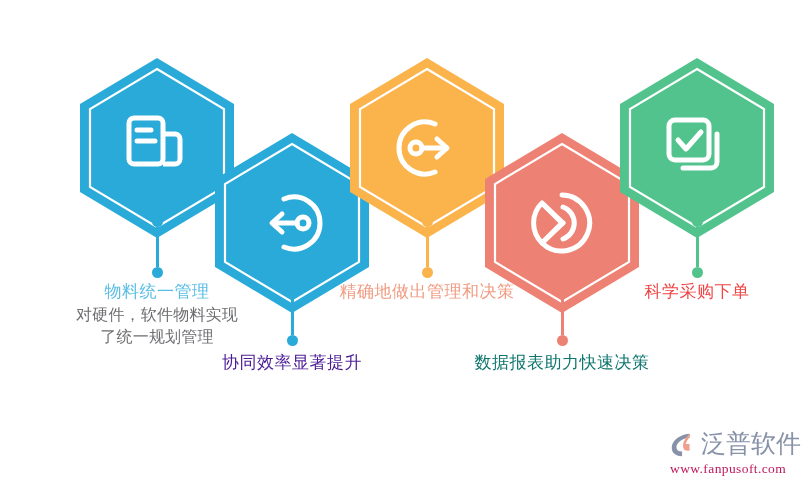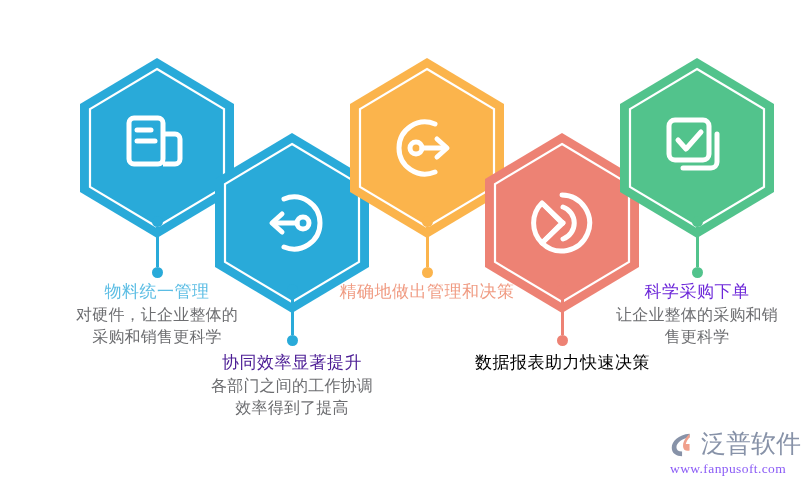--- a/index.html
+++ b/index.html
@@ -93,21 +93,21 @@
   #logo .logo-name {
     font-size: 25px;
     color: #8792a8;
     font-family: "DejaVu Sans", "Liberation Sans", sans-serif;
     letter-spacing: 0px;
     white-space: nowrap;
     line-height: 30px;
   }
   #logo .logo-url {
     font-size: 13.5px;
-    color: #8b5cf6;
+    color: #be185d;
     font-family: "Liberation Serif", "DejaVu Serif", serif;
     letter-spacing: 0.4px;
     margin-top: 1px;
     margin-left: 2px;
     white-space: nowrap;
   }
 </style>
 </head>
 <body>
 
@@ -124,42 +124,41 @@
         </g>
       </svg>
     </div>
     <div class="connector" style="left: 151px; top: 216px; height: 62px;">
       <div class="dot" style="background: rgb(41, 170, 217);"></div>
       <div class="stem" style="background: rgb(41, 170, 217);"></div>
       <div class="dot" style="background: rgb(41, 170, 217);"></div>
     </div>
     <div class="textblock" style="left: 69px; top: 281px;">
       <div class="title" style="color: rgb(91, 189, 228);">物料统一管理</div>
-      <div class="desc">对硬件，让企业整体的采购和销售更科学</div>
+      <div class="desc">对硬件，软件物料实现了统一规划管理</div>
     </div>
     <div class="hex-wrap" style="left: 212px; top: 131px;">
       <svg viewBox="0 0 160 184">
         <polygon points="80,2 157,48 157,136 80,182 3,136 3,48" fill="#29aad9"></polygon>
         <polygon points="80,13 147,53 147,131 80,171 13,131 13,53" fill="none" stroke="#ffffff" stroke-width="2.2"></polygon>
         <g transform="translate(48,60)">
           <path d="M24 8 A26 26 0 1 1 24 56" fill="none" stroke="#fff" stroke-width="5" stroke-linecap="round"></path>
           <circle cx="43" cy="32" r="6" fill="none" stroke="#fff" stroke-width="5"></circle>
           <line x1="37" y1="32" x2="14" y2="32" stroke="#fff" stroke-width="5" stroke-linecap="round"></line>
           <polyline points="22,23 12,32 22,41" fill="none" stroke="#fff" stroke-width="5" stroke-linecap="round" stroke-linejoin="round"></polyline>
         </g>
       </svg>
     </div>
     <div class="connector" style="left: 286px; top: 284px; height: 62px;">
       <div class="dot" style="background: rgb(41, 170, 217);"></div>
       <div class="stem" style="background: rgb(41, 170, 217);"></div>
       <div class="dot" style="background: rgb(41, 170, 217);"></div>
     </div>
     <div class="textblock" style="left: 204px; top: 352px;">
       <div class="title" style="color: #4c1d95;">协同效率显著提升</div>
-      <div class="desc">各部门之间的工作协调效率得到了提高</div>
     </div>
     <div class="hex-wrap" style="left: 347px; top: 56px;">
       <svg viewBox="0 0 160 184">
         <polygon points="80,2 157,48 157,136 80,182 3,136 3,48" fill="#fbb44c"></polygon>
         <polygon points="80,13 147,53 147,131 80,171 13,131 13,53" fill="none" stroke="#ffffff" stroke-width="2.2"></polygon>
         <g transform="translate(48,60)">
           <path d="M40 8 A26 26 0 1 0 40 56" fill="none" stroke="#fff" stroke-width="5" stroke-linecap="round"></path>
           <circle cx="21" cy="32" r="6" fill="none" stroke="#fff" stroke-width="5"></circle>
           <line x1="27" y1="32" x2="50" y2="32" stroke="#fff" stroke-width="5" stroke-linecap="round"></line>
           <polyline points="42,23 52,32 42,41" fill="none" stroke="#fff" stroke-width="5" stroke-linecap="round" stroke-linejoin="round"></polyline>
@@ -186,41 +185,40 @@
           <line x1="33" y1="32" x2="14" y2="50" stroke="#fff" stroke-width="5" stroke-linecap="round"></line>
         </g>
       </svg>
     </div>
     <div class="connector" style="left: 556px; top: 284px; height: 62px;">
       <div class="dot" style="background: rgb(237, 130, 116);"></div>
       <div class="stem" style="background: rgb(237, 130, 116);"></div>
       <div class="dot" style="background: rgb(237, 130, 116);"></div>
     </div>
     <div class="textblock" style="left: 474px; top: 352px;">
-      <div class="title" style="color: #000000; text-align: right;">数据报表助力快速决策</div>
+      <div class="title" style="color: #0f766e;">数据报表助力快速决策</div>
     </div>
     <div class="hex-wrap" style="left: 617px; top: 56px;">
       <svg viewBox="0 0 160 184">
         <polygon points="80,2 157,48 157,136 80,182 3,136 3,48" fill="#52c38c"></polygon>
         <polygon points="80,13 147,53 147,131 80,171 13,131 13,53" fill="none" stroke="#ffffff" stroke-width="2.2"></polygon>
         <g transform="translate(48,60)">
           <path d="M52 18 v28 a6 6 0 0 1 -6 6 h-28" fill="none" stroke="#fff" stroke-width="5" stroke-linecap="round" stroke-linejoin="round"></path>
           <rect x="4" y="4" width="40" height="40" rx="6" ry="6" fill="none" stroke="#fff" stroke-width="5"></rect>
           <polyline points="13,24 21,33 36,16" fill="none" stroke="#fff" stroke-width="5" stroke-linecap="round" stroke-linejoin="round"></polyline>
         </g>
       </svg>
     </div>
     <div class="connector" style="left: 691px; top: 216px; height: 62px;">
       <div class="dot" style="background: rgb(82, 195, 140);"></div>
       <div class="stem" style="background: rgb(82, 195, 140);"></div>
       <div class="dot" style="background: rgb(82, 195, 140);"></div>
     </div>
     <div class="textblock" style="left: 609px; top: 281px;">
-      <div class="title" style="color: #6d28d9;">科学采购下单</div>
-      <div class="desc">让企业整体的采购和销售更科学</div>
+      <div class="title" style="color: #ef4444;">科学采购下单</div>
     </div>
     <div id="logo">
       <div class="logo-row">
         <span class="logo-mark"><svg viewBox="0 0 32 32" width="30" height="30">
             <path d="M23 5 C11 6 4 13 4 20 C4 26 9 29 15 29 L15 24 C11 24 9 22.5 9 19.5 C9 14.5 15 10 23 9 Z" fill="#8792a8"></path>
             <path d="M23 5 C23 5 16 11 16 18 C16 22 19 24 23 23 L23 16 L19 16 C20 12 23 9 23 9 Z" fill="#f0a08c"></path>
           </svg></span>
         <span class="logo-name">泛普软件</span>
       </div>
       <div class="logo-url">www.fanpusoft.com</div>

